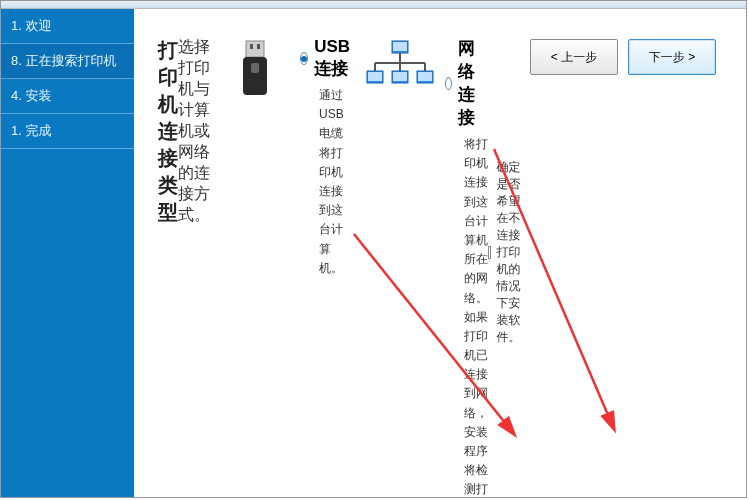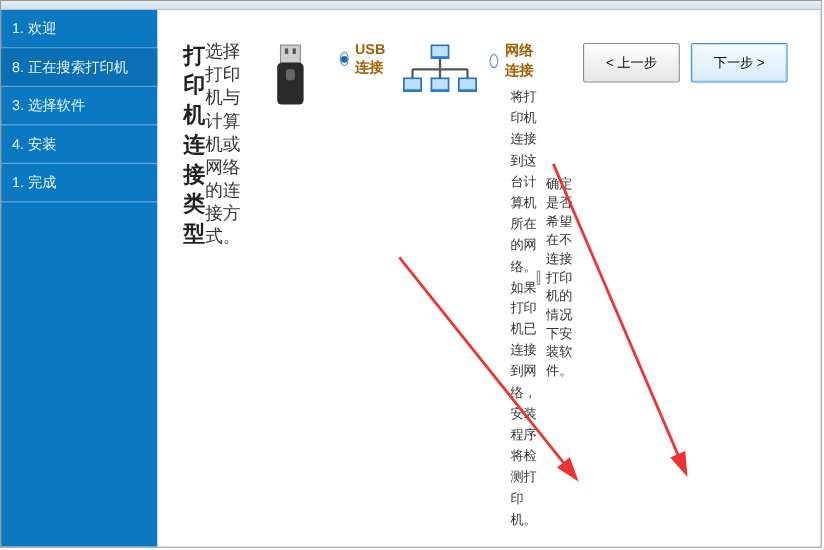--- a/index.html
+++ b/index.html
@@ -12,21 +12,21 @@
 .sidebar-item.current { background: #0a6fb4; font-weight: normal; }
 .main { flex: 1; padding: 28px 24px 12px 24px; position: relative; display: flex; }
 .page-title { font-size: 20px; color: #222; font-weight: bold; margin-bottom: 10px; }
 .page-subtitle { font-size: 16px; color: #333; margin-bottom: 40px; }
 .option-row { display: flex; margin-bottom: 34px; }
 .icon-col { width: 90px; display: flex; justify-content: center; align-items: flex-start; padding-top: 2px; }
 .text-col { flex: 1; }
 .radio-line { display: flex; align-items: center; margin-bottom: 6px; }
 .radio-outer { width: 13px; height: 13px; border: 1px solid #5b8ebf; border-radius: 50%; display: inline-flex; align-items: center; justify-content: center; margin-right: 6px; background: #fdfdfd; }
 .radio-inner { width: 6px; height: 6px; background: #1a6bb3; border-radius: 50%; }
-.option-label { font-size: 13px; font-weight: bold; color: #a16207; }
+.option-label { font-size: 17px; font-weight: bold; color: #000000; }
 .option-desc { font-size: 12px; color: #333; line-height: 1.6; margin-left: 19px; }
 .spacer { flex: 1; }
 .checkbox-row { display: flex; align-items: center; margin-bottom: 18px; }
 .chk { width: 13px; height: 13px; border: 1px solid #888; background: #fff; margin-right: 5px; }
 .chk-label { font-size: 12px; color: #333; }
 .divider { border-top: 1px solid #ccc; margin: 4px 0 8px 0; }
 .footer { display: flex; justify-content: flex-end; gap: 10px; padding: 2px 6px 6px 0; }
 .btn { min-width: 88px; height: 36px; font-size: 12px; border: 1px solid #8a8a8a; background: linear-gradient(180deg,#fdfdfd,#e6e6e6); border-radius: 2px; padding: 0 10px; display: inline-flex; align-items: center; justify-content: center; cursor: pointer; }
 .btn.primary { border: 1px solid #3a8fd6; background: linear-gradient(180deg,#f6fbff,#d7ecfb); box-shadow: 0 0 0 1px rgba(70,160,230,0.25) inset; }
 svg { display: block; }
@@ -35,21 +35,20 @@
 </head>
 <body>
 
 <div class="window">
   <div class="titlebar"></div>
   <div class="body-area">
 
     <div class="sidebar">
       <div class="sidebar-item"><span>1. 欢迎</span></div>
       <div class="sidebar-item current"><span>8. 正在搜索打印机</span></div>
-      <div class="sidebar-item"><span>3. 选择软件</span></div>
       <div class="sidebar-item"><span>4. 安装</span></div>
       <div class="sidebar-item"><span>1. 完成</span></div>
     </div>
 
     <div class="main">
       <div class="page-title">打印机连接类型</div>
       <div class="page-subtitle">选择打印机与计算机或网络的连接方式。</div>
 
       <div class="option-row">
         <div class="icon-col">
@@ -61,20 +60,21 @@
             <rect x="13" y="24" width="8" height="10" rx="2" fill="#666"></rect>
           </svg>
         </div>
         <div class="text-col">
           <div class="radio-line">
             <span class="radio-outer">
                 <span class="radio-inner"></span>
               </span>
             <span class="option-label">USB 连接</span>
           </div>
+          <div class="option-desc">通过 USB 电缆将打印机连接到这台计算机。</div>
         </div>
       </div>
 
       <div class="option-row">
         <div class="icon-col">
           <svg width="70" height="55" viewBox="0 0 70 55">
             <rect x="27" y="2" width="16" height="12" fill="#2e8be8" stroke="#1a62aa"></rect>
             <rect x="28" y="3" width="14" height="9" fill="#bfe0ff"></rect>
             <line x1="35" y1="14" x2="35" y2="24" stroke="#555" stroke-width="2"></line>
             <line x1="10" y1="24" x2="60" y2="24" stroke="#555" stroke-width="2"></line>

